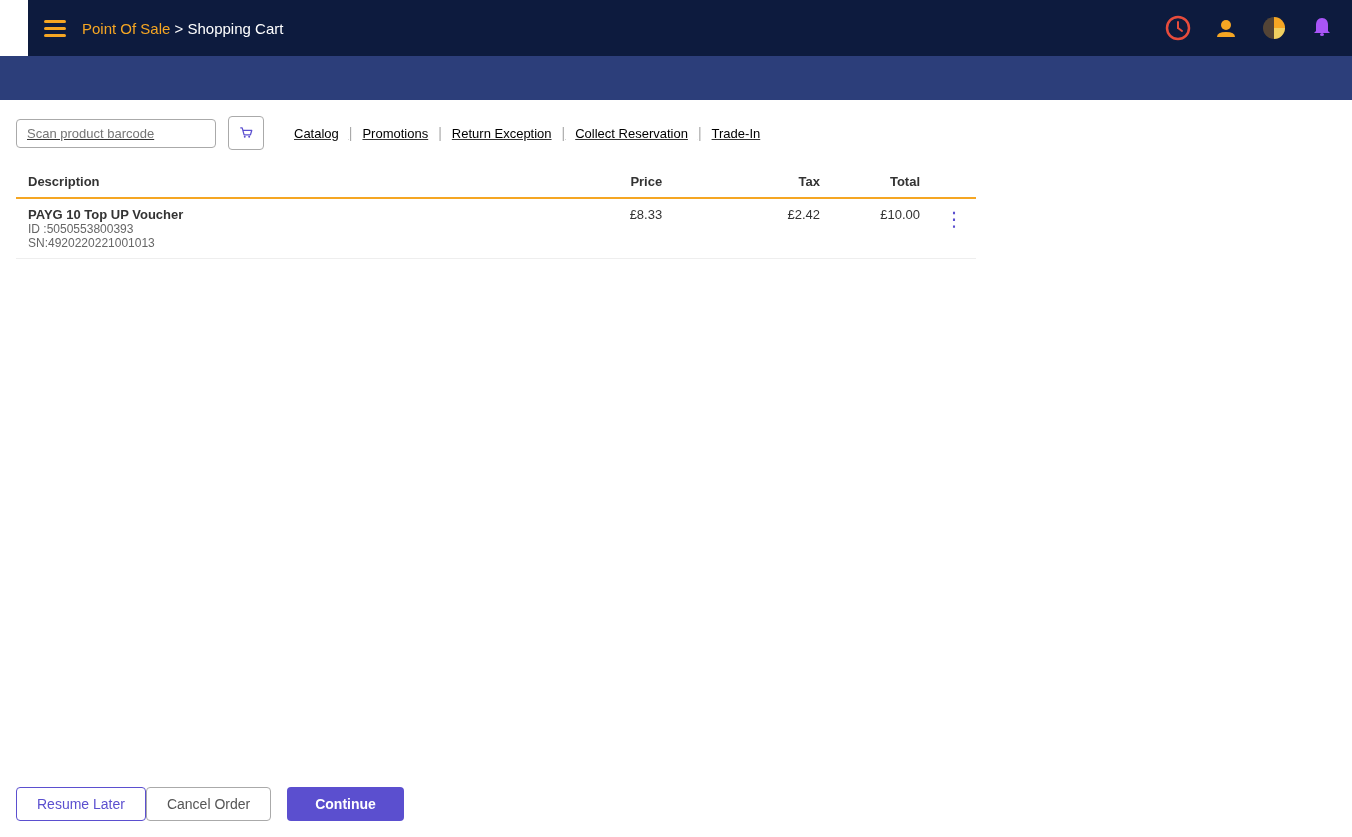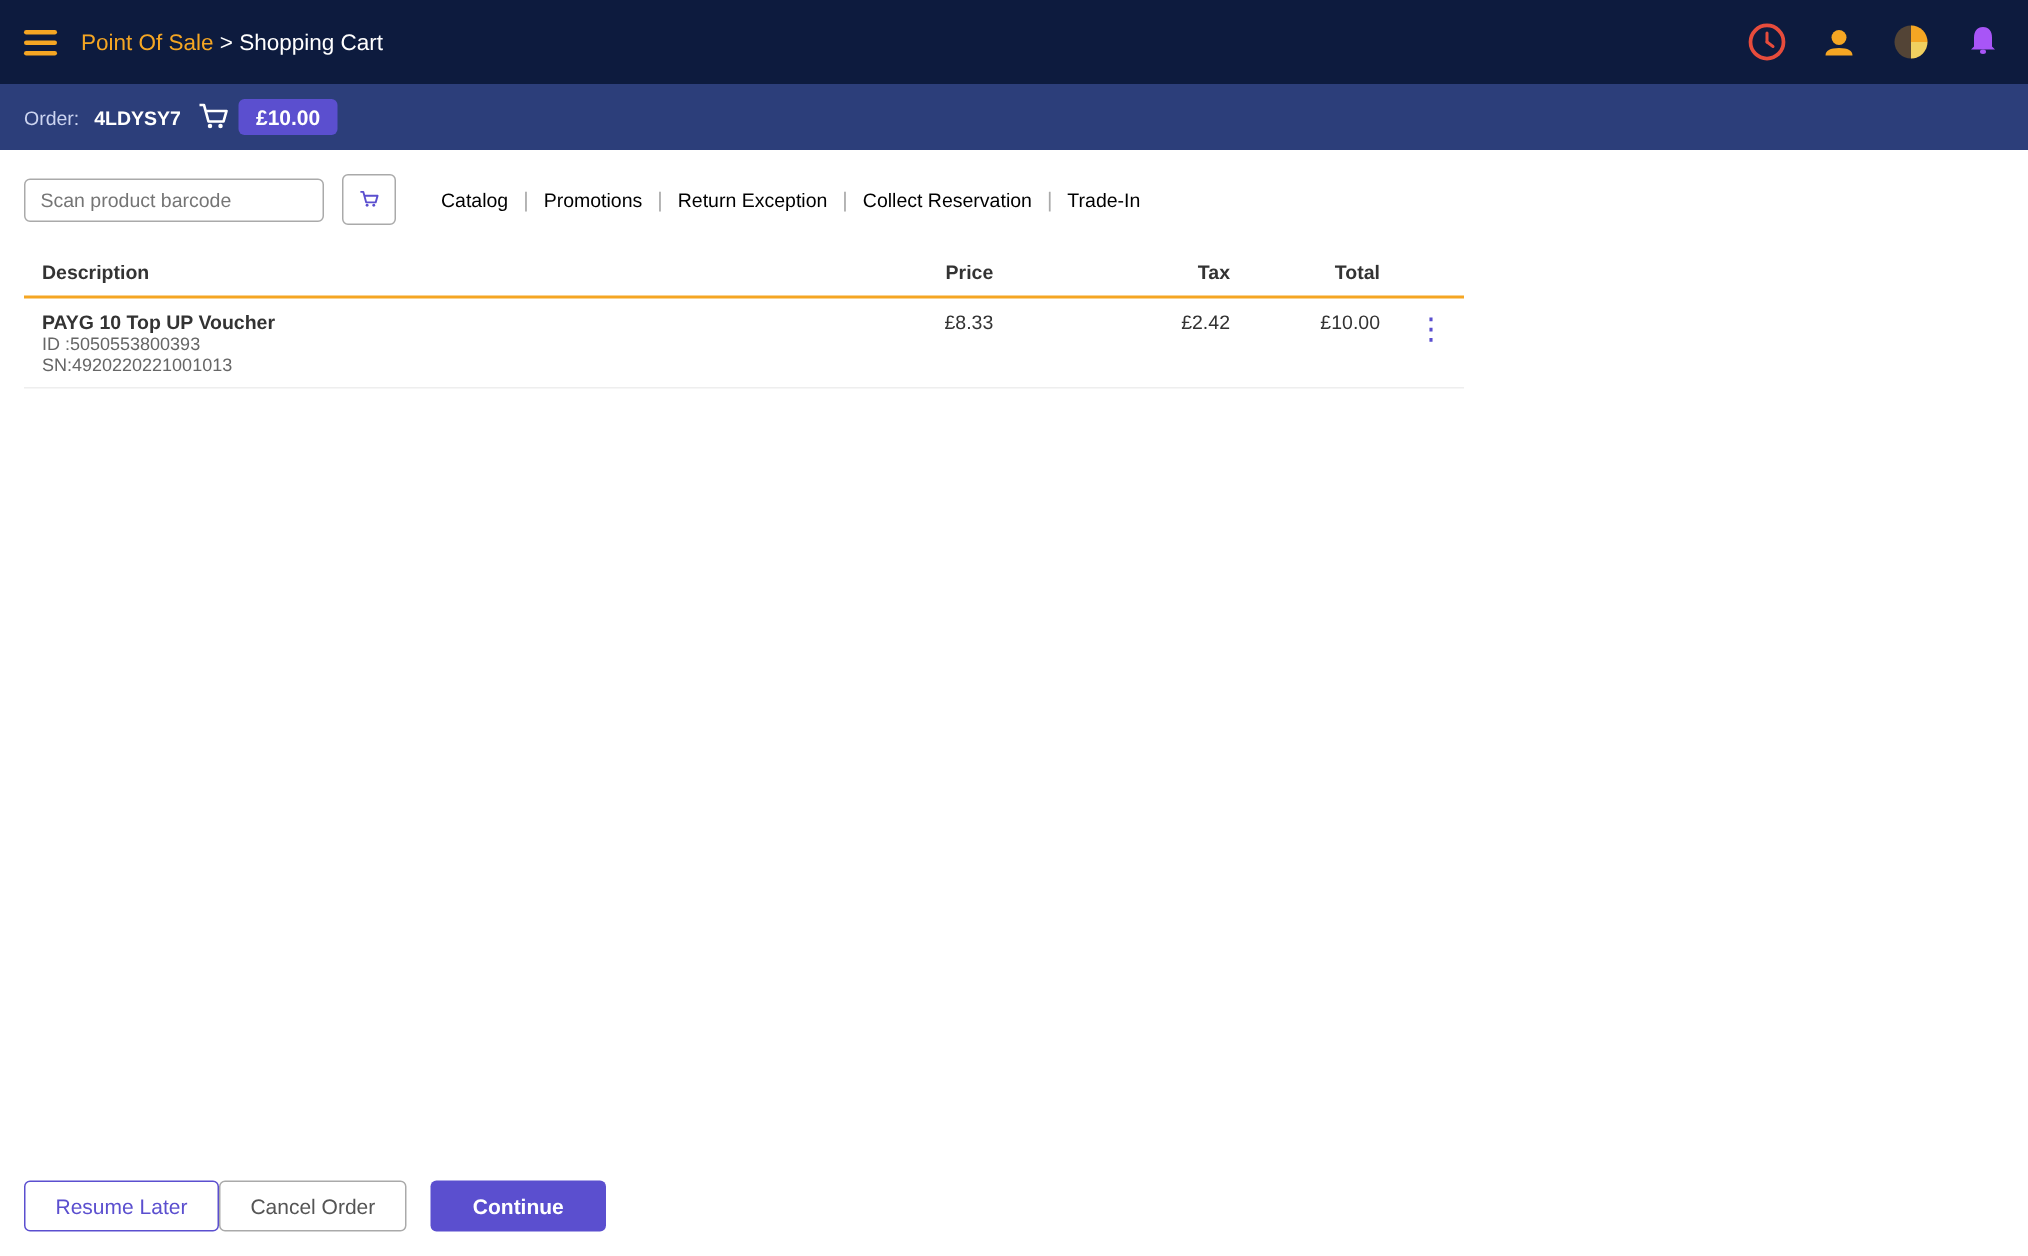--- a/index.html
+++ b/index.html
@@ -7,20 +7,21 @@
 
     
     .top-nav {
       background: #0d1b3e;
       display: flex;
       align-items: center;
       justify-content: space-between;
       padding: 0 16px;
       height: 56px;
       flex-shrink: 0;
+      margin-left: 28px;
     }
     .top-nav-left { display: flex; align-items: center; gap: 16px; }
     .hamburger-icon { display: flex; flex-direction: column; gap: 4px; cursor: pointer; }
     .hamburger-icon span { display: block; width: 22px; height: 3px; background: #f5a623; border-radius: 2px; }
     .nav-title { color: #f5a623; font-size: 15px; font-weight: bold; }
     .nav-title span { color: #fff; font-weight: normal; }
     .top-nav-right { display: flex; align-items: center; gap: 20px; }
     .icon-circle { width: 28px; height: 28px; display: flex; align-items: center; justify-content: center; cursor: pointer; }
 
     
@@ -44,21 +45,21 @@
 
     
     .main-content { flex: 1; display: flex; flex-direction: column; padding: 16px; overflow: hidden; }
 
     
     .customer-row { display: flex; align-items: center; gap: 8px; margin-bottom: 16px; }
     .customer-icon { color: #5b4fcf; font-size: 22px; }
     .customer-name { font-size: 18px; font-weight: bold; color: #333; }
 
     
-    .toolbar-row { display: flex; align-items: center; gap: 12px; margin-bottom: 16px; }
+    .toolbar-row { display: flex; align-items: center; gap: 12px; margin-bottom: 16px; text-decoration: underline; }
     .barcode-input { border: 1px solid #aaa; border-radius: 4px; padding: 6px 10px; font-size: 13px; width: 200px; color: #999; outline: none; }
     .cart-btn { border: 1px solid #aaa; border-radius: 4px; padding: 6px 10px; background: #fff; cursor: pointer; display: flex; align-items: center; justify-content: center; width: 36px; height: 34px; }
     .action-links { display: flex; align-items: center; gap: 0; margin-left: 8px; }
     .action-links a { color: #000000; text-decoration: none; font-size: 13px; cursor: pointer; padding: 0 10px; }
     .action-links .sep { color: #aaa; }
 
     
     .order-table { width: 960px; border-collapse: collapse; }
     .order-table thead tr { border-bottom: 2px solid #f5a623; }
     .order-table thead th { text-align: left; padding: 8px 12px; font-size: 13px; font-weight: bold; color: #333; }
@@ -121,32 +122,20 @@
     <div class="icon-circle">
       <svg width="26" height="26" viewBox="0 0 26 26">
         <path d="M13 3 C9 3 7 6 7 10 L7 16 L5 18 L21 18 L19 16 L19 10 C19 6 17 3 13 3 Z" fill="#a855f7"></path>
         <rect x="11" y="18" width="4" height="3" rx="2" fill="#a855f7"></rect>
       </svg>
     </div>
   </div>
 </div>
 
 <div class="sub-nav">
-  <div class="sub-nav-right">
-    <span class="order-label">Order:</span>
-    <span class="order-id">4LDYSY7</span>
-    <div class="cart-badge">
-      <svg width="22" height="22" viewBox="0 0 22 22">
-        <path d="M2 3 L5 3 L8 14 L18 14 L20 7 L6 7" fill="none" stroke="#fff" stroke-width="1.8" stroke-linejoin="round"></path>
-        <circle cx="9" cy="17" r="1.5" fill="#fff"></circle>
-        <circle cx="16" cy="17" r="1.5" fill="#fff"></circle>
-      </svg>
-      <span class="cart-amount">£10.00</span>
-    </div>
-  </div>
 </div>
 
 <div class="main-content">
 
 
   <div class="toolbar-row">
     <input class="barcode-input" type="text" placeholder="Scan product barcode" style="">
     <button class="cart-btn">
       <svg width="18" height="18" viewBox="0 0 22 22">
         <path d="M2 3 L5 3 L8 14 L18 14 L20 7 L6 7" fill="none" stroke="#5b4fcf" stroke-width="2" stroke-linejoin="round"></path>

